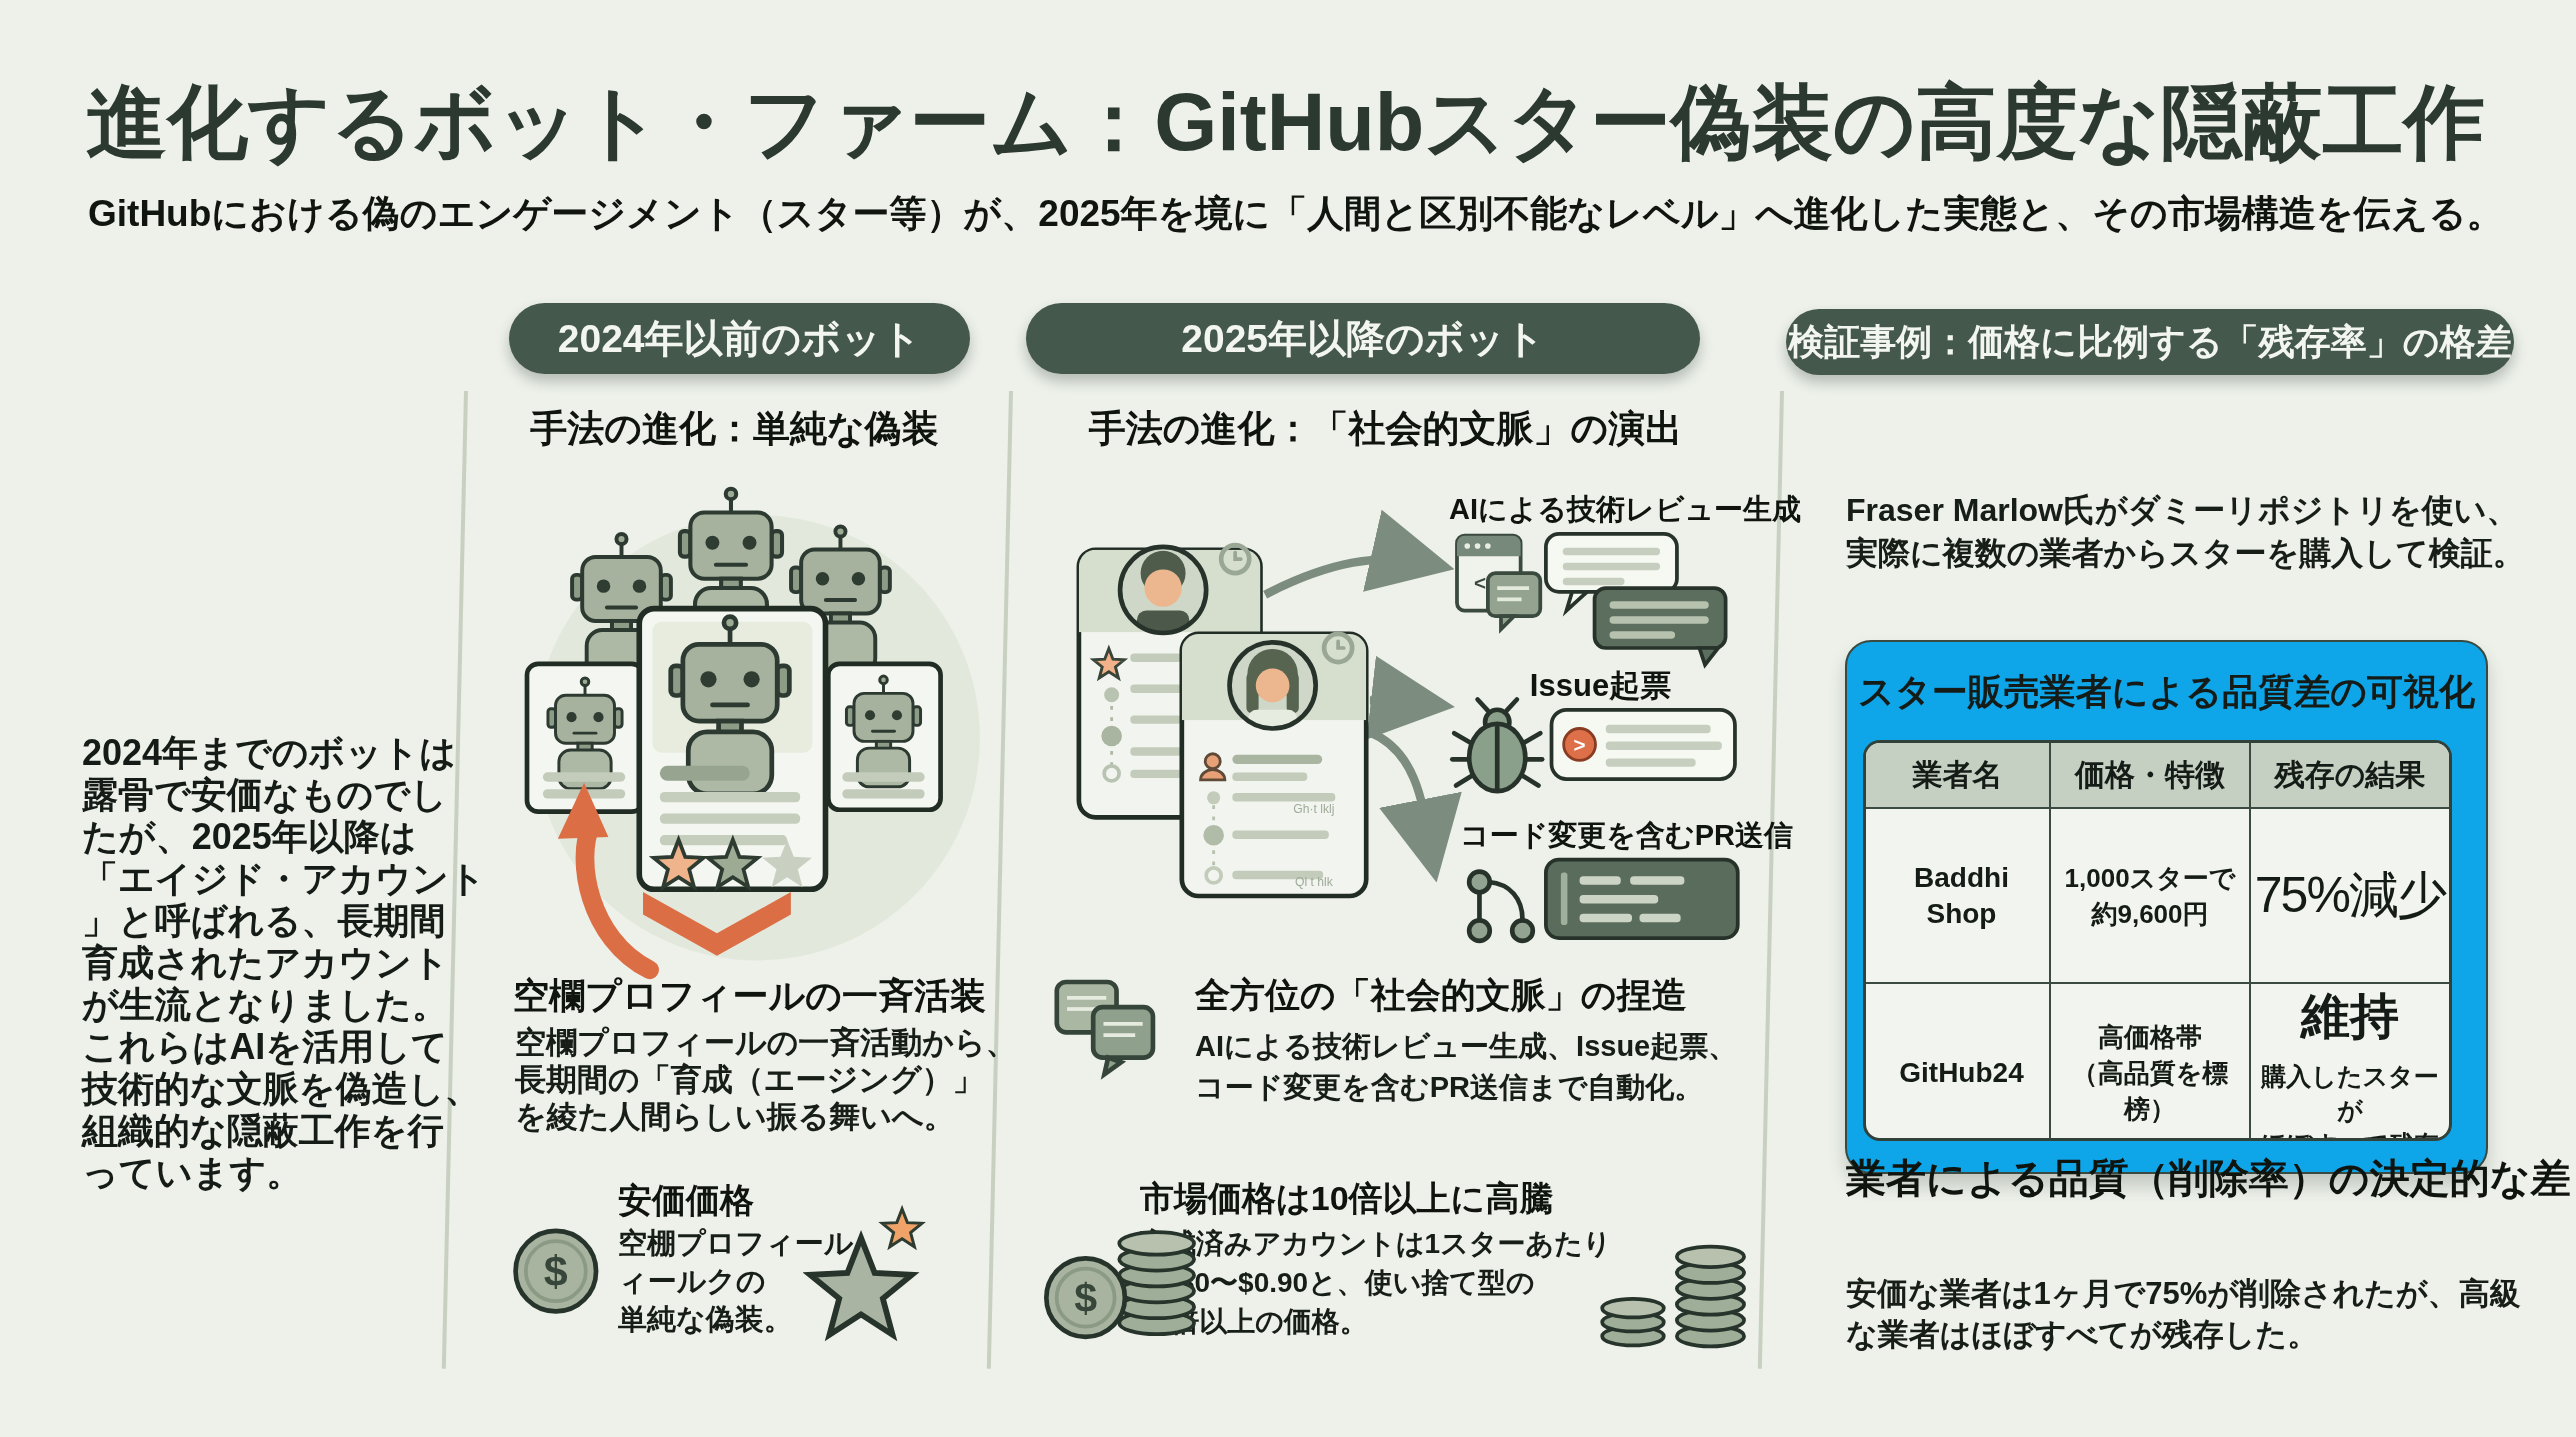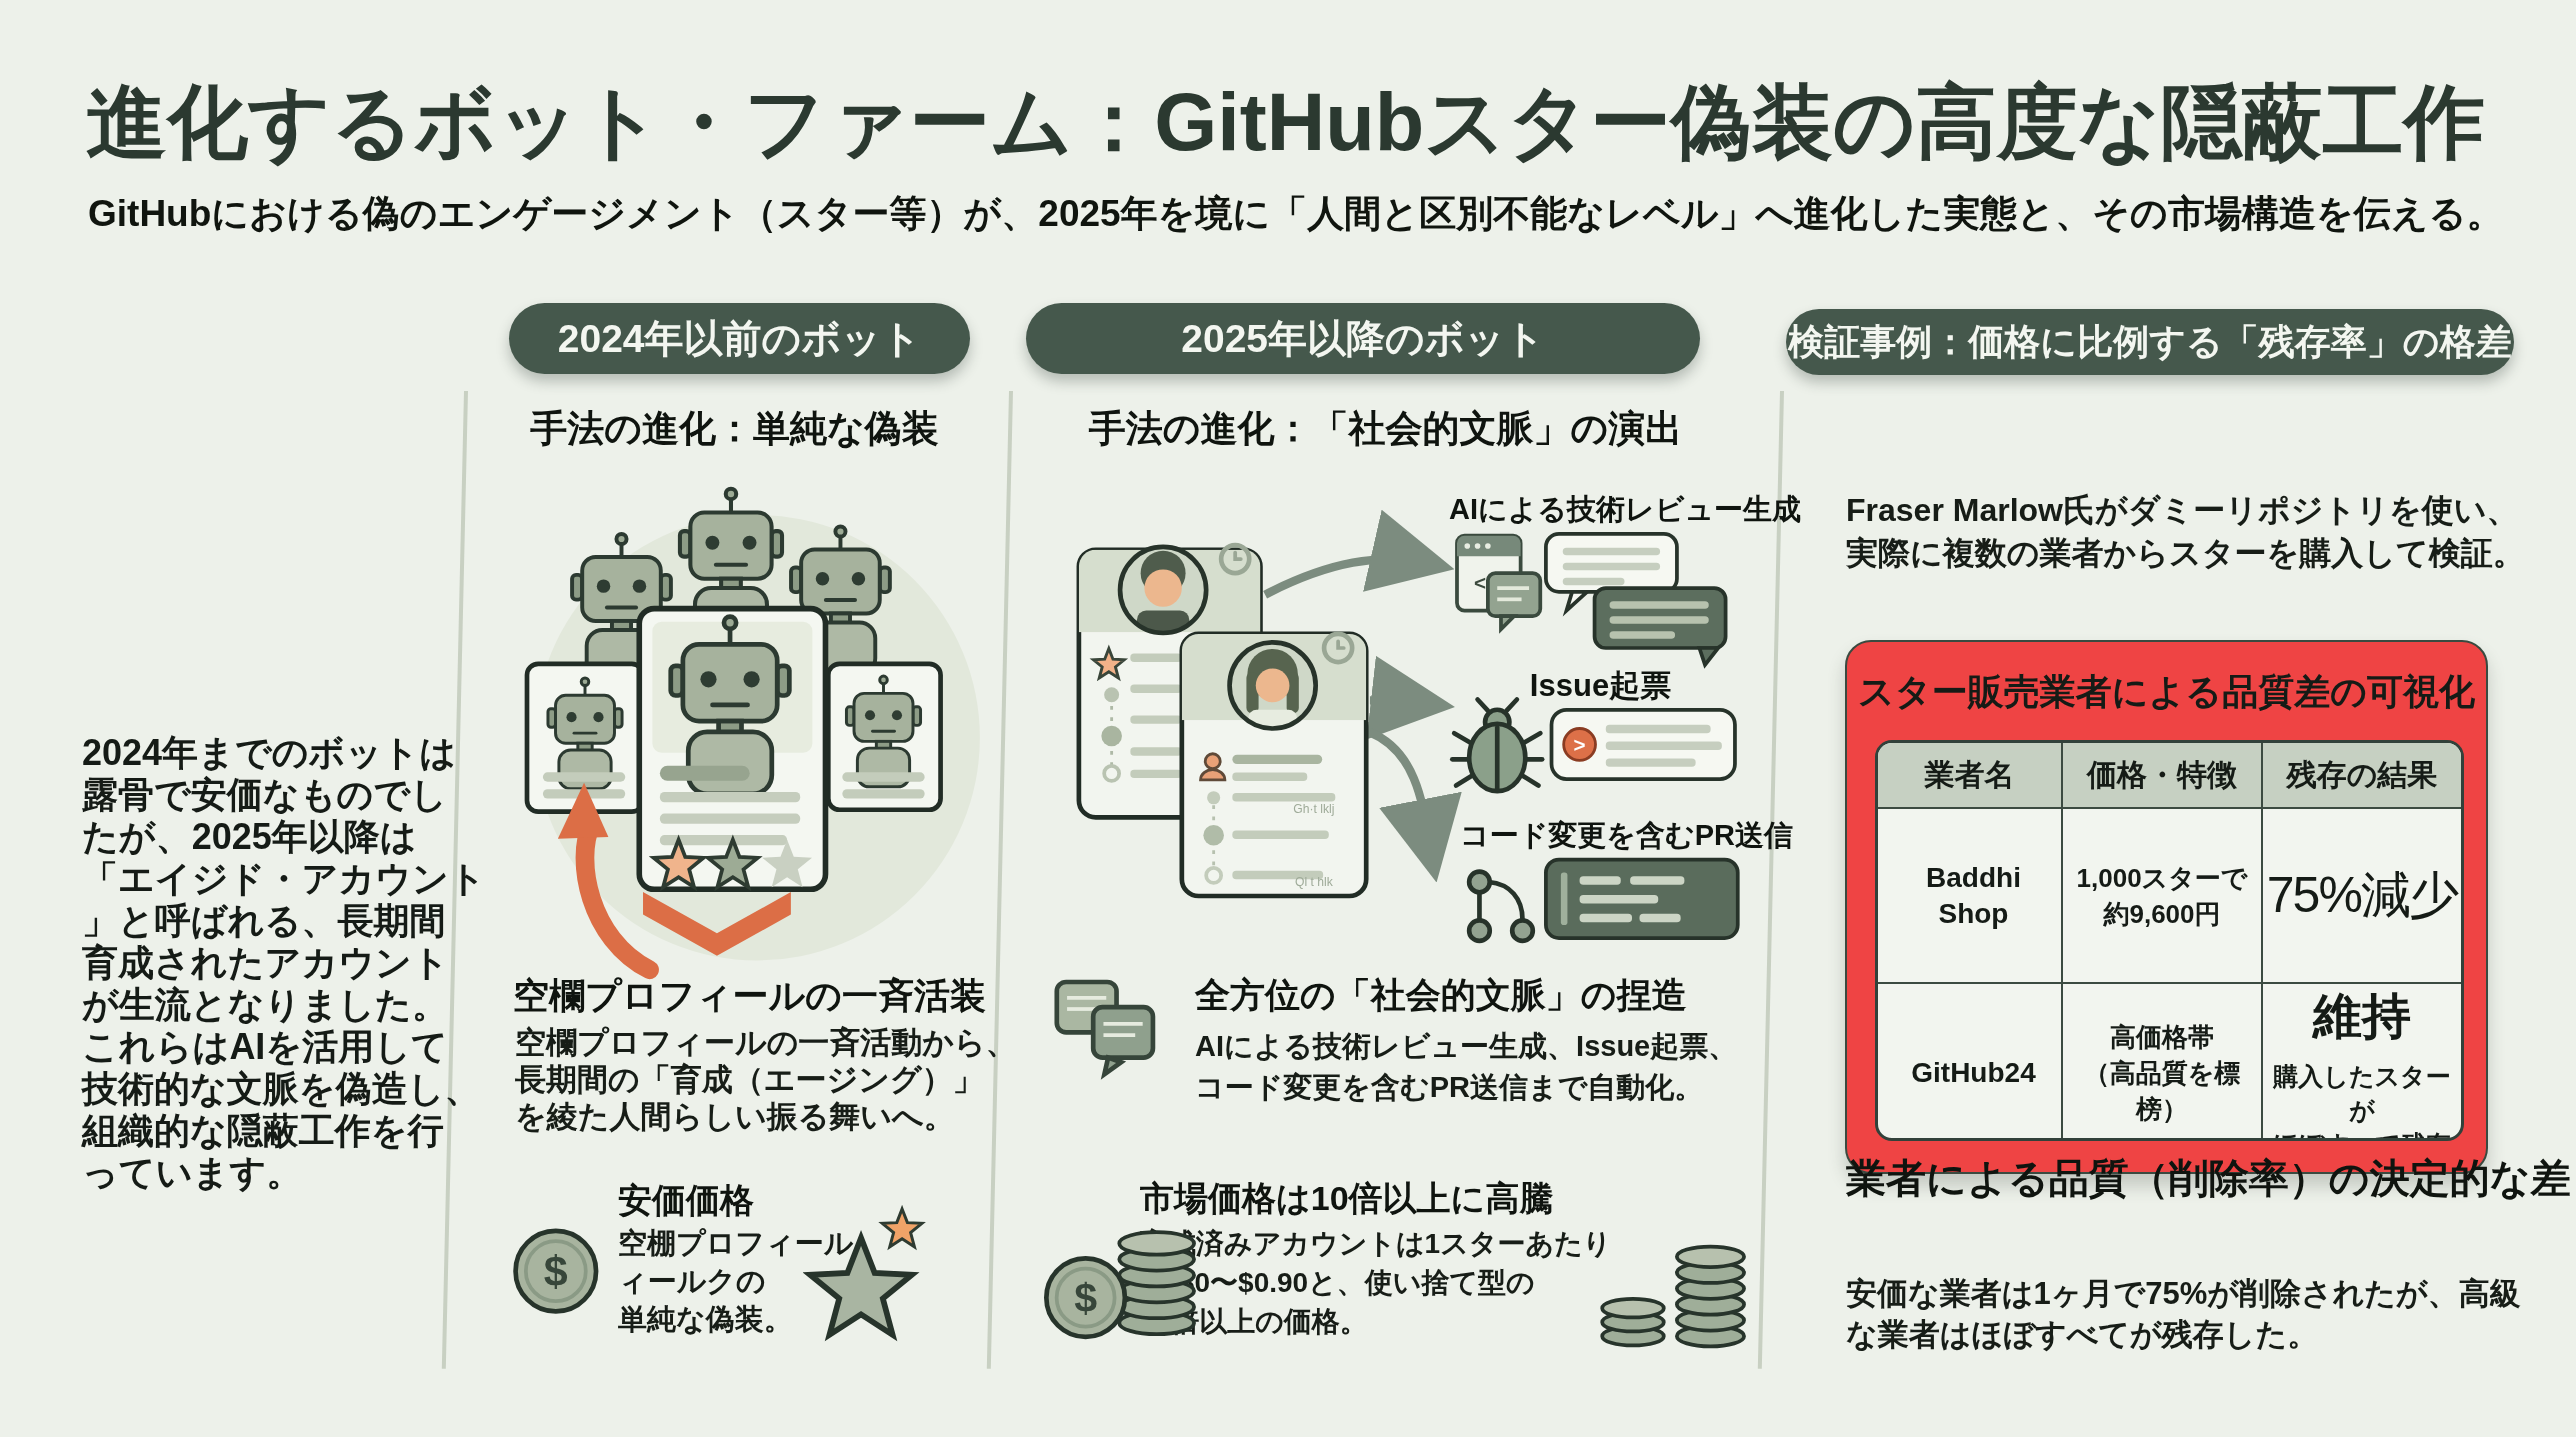--- a/index.html
+++ b/index.html
@@ -17,27 +17,27 @@
     background:#45584c;color:#f3f6f0;border-radius:47px;
     display:flex;align-items:center;justify-content:center;
     font-weight:800;box-shadow:0 7.5px 13px rgba(40,55,45,.28);
   }
   .colsub{font-weight:800;font-size:37px;color:#0f140f;text-align:center;}
   .intro{left:82px;top:732px;width:468px;font-size:36px;line-height:42px;font-weight:700;}
   .h1s{font-weight:800;color:#0f140f;}
   .body-s{font-weight:600;color:#171d17;}
   
   .tcard{
-    left:1845px;top:640px;width:639px;height:530px;background:#ef4444;
+    left:1845px;top:640px;width:639px;height:530px;background:#0ea5e9;
     border:2.8px solid #3a4a40;border-radius:26px;
     box-shadow:0 11.2px 17px rgba(50,60,50,.22);
   }
   .ttitle{left:0;top:26px;width:639px;text-align:center;font-size:36px;font-weight:800;}
   .stable{
-    left:28px;top:98px;width:583px;height:395px;background:#f2f5ef;
+    left:16px;top:98px;width:583px;height:395px;background:#f2f5ef;
     border:3.7px solid #32413a;border-radius:17px;overflow:hidden;
     display:grid;grid-template-columns:183px 202px 1fr;grid-template-rows:66px 173px 1fr;
   }
   .cell{display:flex;flex-direction:column;align-items:center;justify-content:center;text-align:center;}
   .th{background:#c6d0c2;font-size:30px;font-weight:800;border-bottom:2.8px solid #3c4b41;}
   .vmid{border-left:2.8px solid #3c4b41;border-right:2.8px solid #3c4b41;}
   .row2{border-top:2.8px solid #3c4b41;}
   .vendor{font-size:28px;font-weight:700;line-height:36px;padding-left:8px;}
   .pricec{font-size:26px;font-weight:700;line-height:36px;}
   .result-big{font-size:50px;font-weight:400;letter-spacing:-1.9px;}

